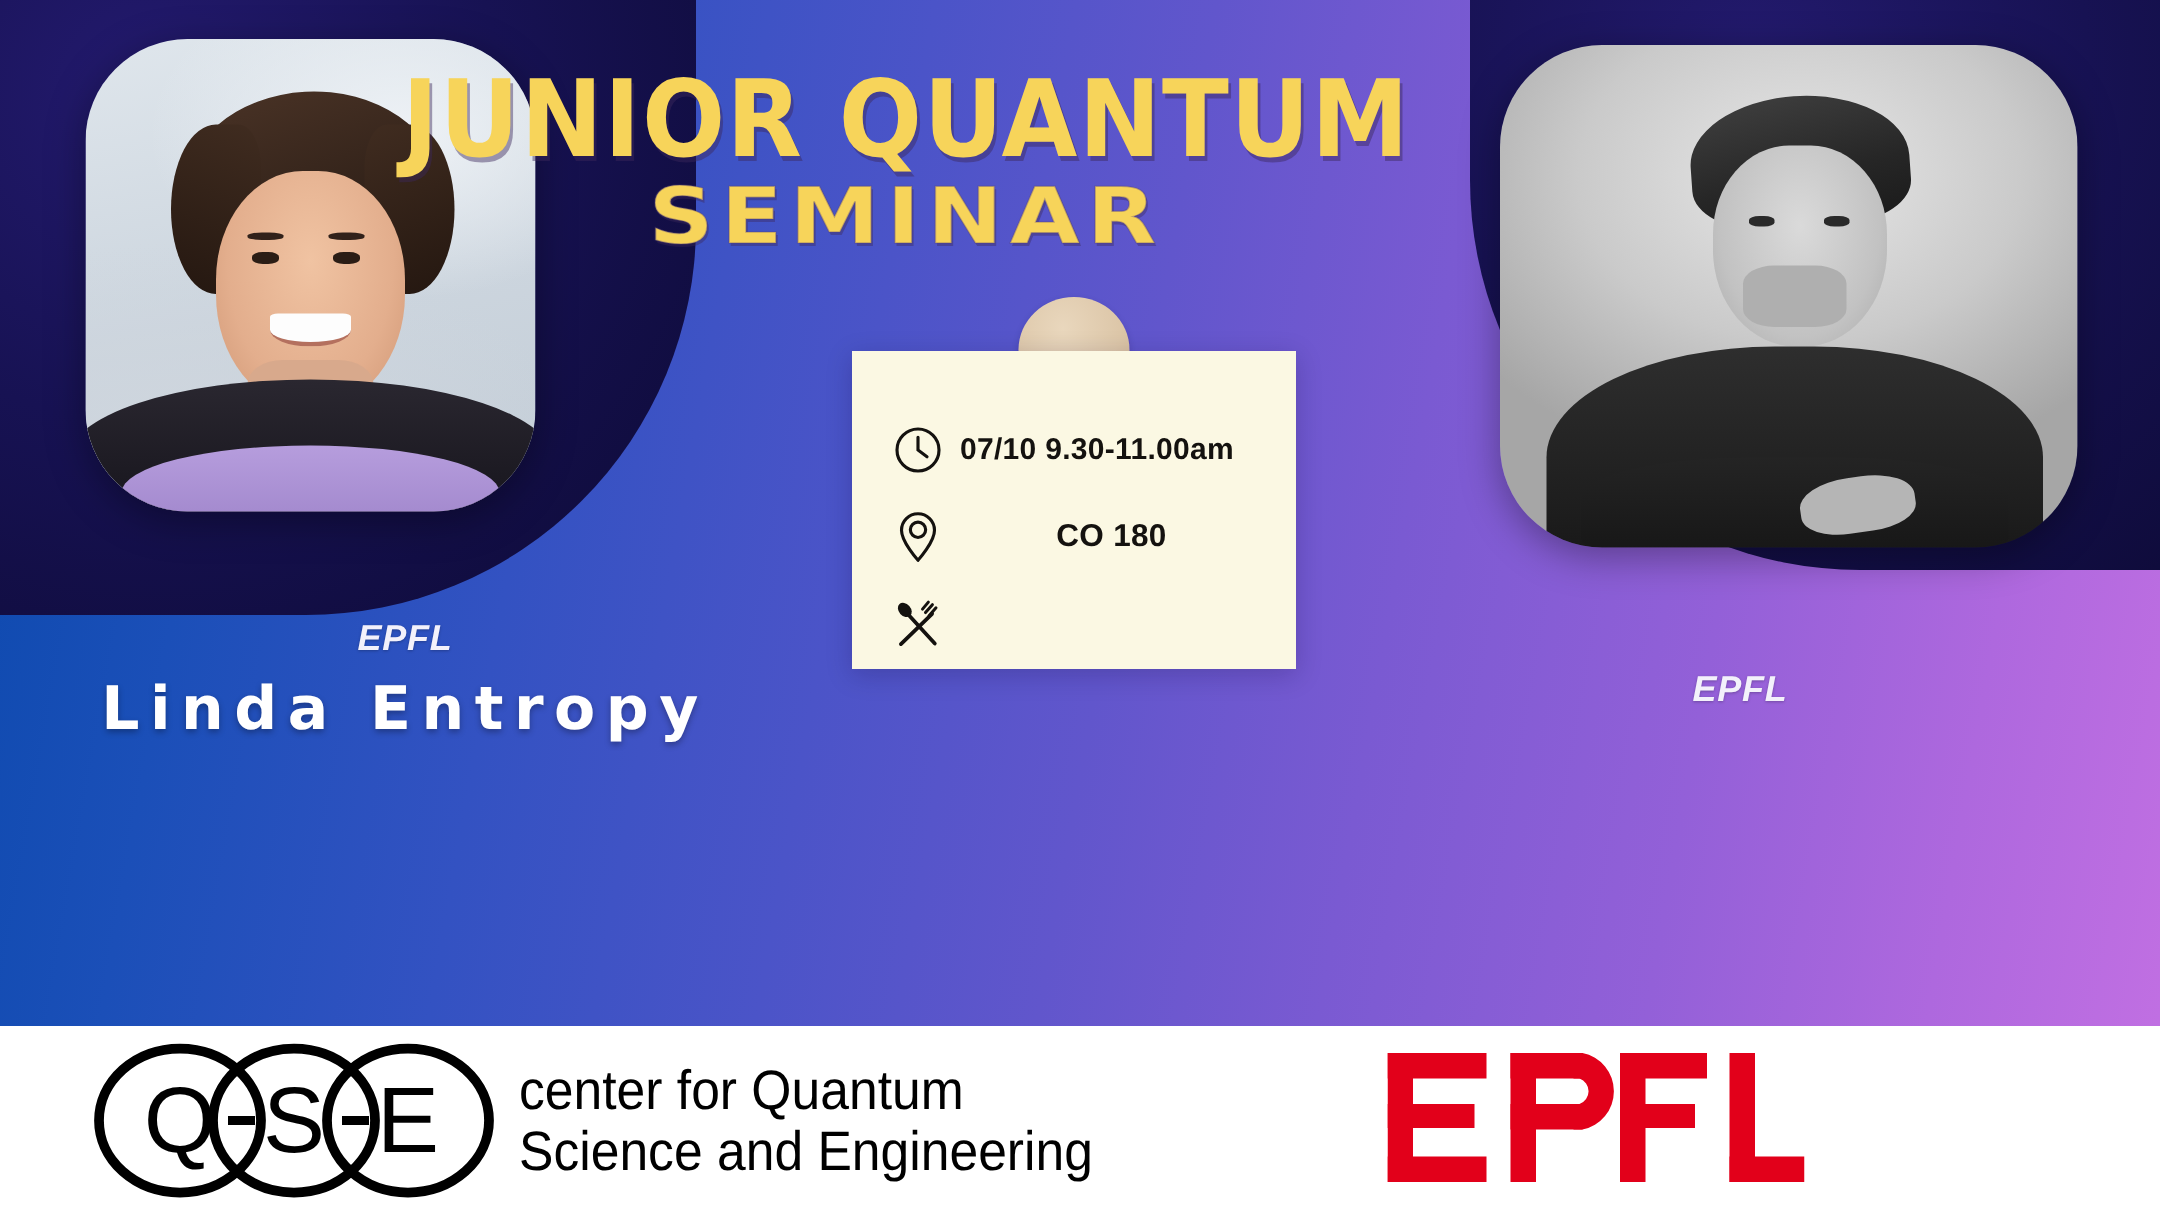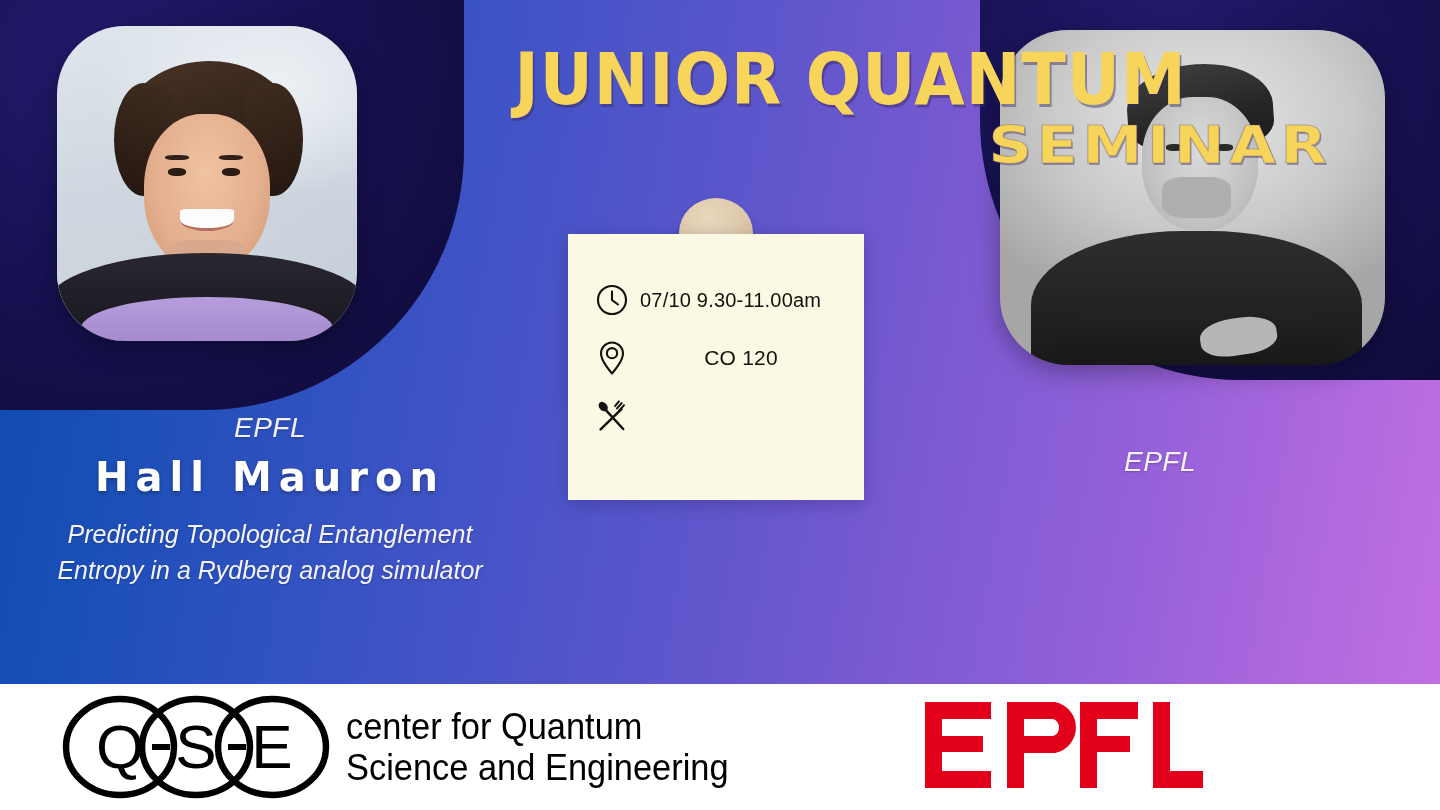--- a/index.html
+++ b/index.html
@@ -152,23 +152,22 @@
   }
   .ph-mario .eye.l { left:43%; }
   .ph-mario .eye.r { left:56%; }
   .ph-mario .smile {
     position:absolute; left:46%; top:46%; width:13%; height:5%;
     background:#f2f0ed; border-radius:10% 10% 55% 55%;
   }
 
   
   .headline {
-    position:absolute; left:0; top:46px; width:1208px; text-align:right;
+    position:absolute; left:0; top:46px; width:1208px; text-align:center;
     pointer-events:none;
-    margin-left:27px;
   }
   .title-main {
     display:block;
     font-family:"DejaVu Sans", sans-serif;
     font-weight:bold;
     font-size:71px;
     line-height:.95;
     letter-spacing:1px;
     color:#F7D45A;
     transform:scaleX(.92);
@@ -183,23 +182,24 @@
     line-height:1;
     letter-spacing:4px;
     color:#F7D45A;
     transform:scaleX(1.16);
     text-shadow:1px 2px 0 rgba(60,40,90,.40);
     -webkit-text-stroke:1px rgba(90,70,120,.35);
   }
 
   
   .card {
-    position:absolute; left:568px; top:234px; width:296px; height:266px;
+    position:absolute; left:568px; top:234px; width:296px; height:212px;
     background:#FBF8E3;
     box-shadow:0 4px 16px rgba(20,10,60,.22);
+    font-weight:bold;
   }
   .card-tape {
     position:absolute; left:679px; top:198px; width:74px; height:70px;
     border-radius:50%;
     background:radial-gradient(ellipse at 40% 30%, #e9d7bd 0%, #ddc7a9 60%, #d0b795 100%);
     box-shadow:0 2px 5px rgba(20,10,60,.18);
   }
   .card-rows {
     position:absolute; left:0; top:46px; width:100%;
     display:flex; flex-direction:column; gap:18px;
@@ -216,21 +216,21 @@
     font-family:"Liberation Sans", sans-serif;
     font-size:21px; color:#14120f; letter-spacing:.2px; white-space:nowrap;
   }
   .card-row.row-time .card-text { font-size:20px; padding-right:4px; text-align:left; padding-left:6px;}
 
   
   .speaker { position:absolute; text-align:center; color:#fff; }
   .speaker-left  { left:26px;  top:412px; width:488px; }
   .speaker-right { left:900px; top:446px; width:520px; }
   .affil {
-    font-style:italic; font-size:28px; font-weight:normal;
+    font-style:italic; font-size:24px; font-weight:bold;
     color:#f3f1fb; letter-spacing:.5px;
     text-shadow:0 1px 2px rgba(0,0,0,.25);
   }
   .sp-name {
     margin-top:10px;
     font-family:"DejaVu Sans", sans-serif;
     font-weight:bold;
     font-size:40px;
     letter-spacing:7px;
     color:#ffffff;
@@ -325,43 +325,42 @@
           <span class="card-text">07/10   9.30-11.00am</span>
         </div>
 
         <div class="card-row">
           <span class="card-icon">
             <svg width="32" height="38" viewBox="0 0 32 38" fill="none">
               <path d="M16 3.5C9.9 3.5 5 8.4 5 14.5c0 7.9 11 20 11 20s11-12.1 11-20c0-6.1-4.9-11-11-11Z" stroke="#14120f" stroke-width="2.1" stroke-linejoin="round"></path>
               <circle cx="16" cy="14.2" r="5.1" stroke="#14120f" stroke-width="2.1"></circle>
             </svg>
           </span>
-          <span class="card-text">CO 120</span>
+          <span class="card-text">CO 180</span>
         </div>
 
         <div class="card-row">
           <span class="card-icon">
             <svg width="36" height="36" viewBox="0 0 36 36" fill="none">
 
               <ellipse cx="9.2" cy="8.6" rx="4.0" ry="5.3" transform="rotate(-42 9.2 8.6)" fill="#14120f"></ellipse>
               <path d="M12.1 12.4L29.2 31" stroke="#14120f" stroke-width="2.5" stroke-linecap="round"></path>
 
               <path d="M27.6 5.1L23.0 10.4M30.0 7.2L25.4 12.5M24.9 3.4L21.0 8.1" stroke="#14120f" stroke-width="2.0" stroke-linecap="round"></path>
               <path d="M27.4 11.2L6.6 31.4" stroke="#14120f" stroke-width="2.5" stroke-linecap="round"></path>
             </svg>
           </span>
         </div>
 
       </div>
     </div>
 
     <div class="speaker speaker-left">
       <div class="affil">EPFL</div>
-      <div class="sp-name">Hall Mauron</div>
-      <div class="sp-title">Predicting Topological Entanglement Entropy in a Rydberg analog simulator</div>
+      <div class="sp-name">Linda Entropy</div>
     </div>
 
     <div class="speaker speaker-right">
       <div class="affil">EPFL</div>
     </div>
 
   </div>
 
   <div class="footer">
 

